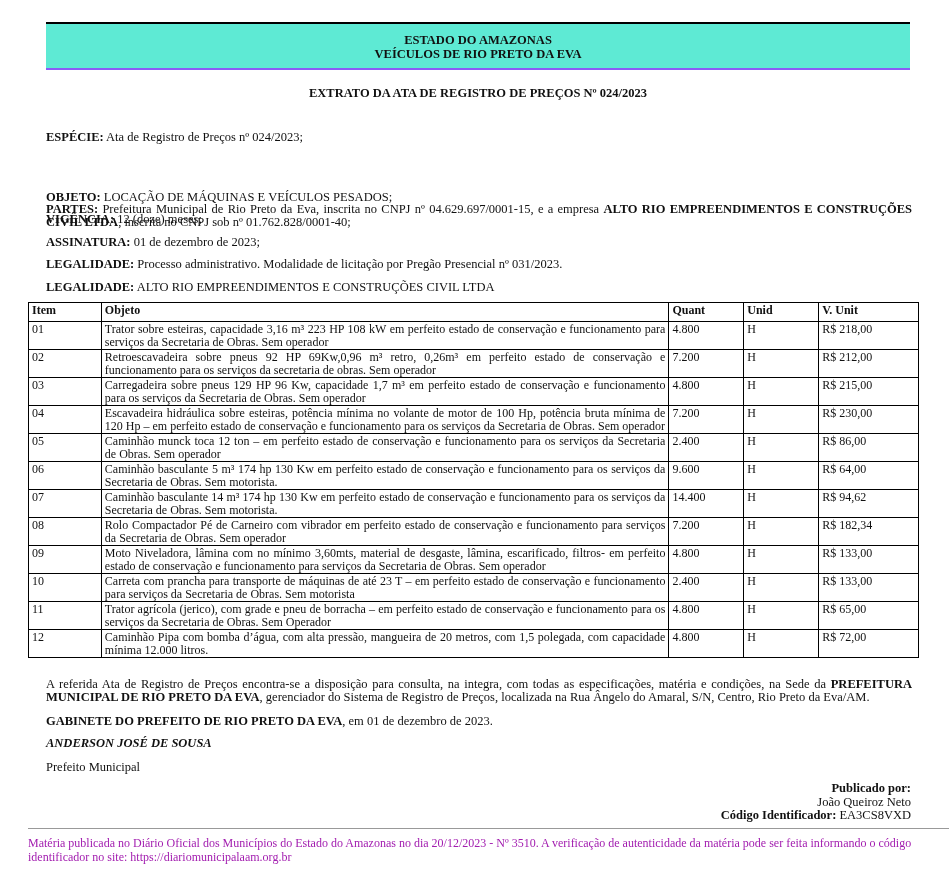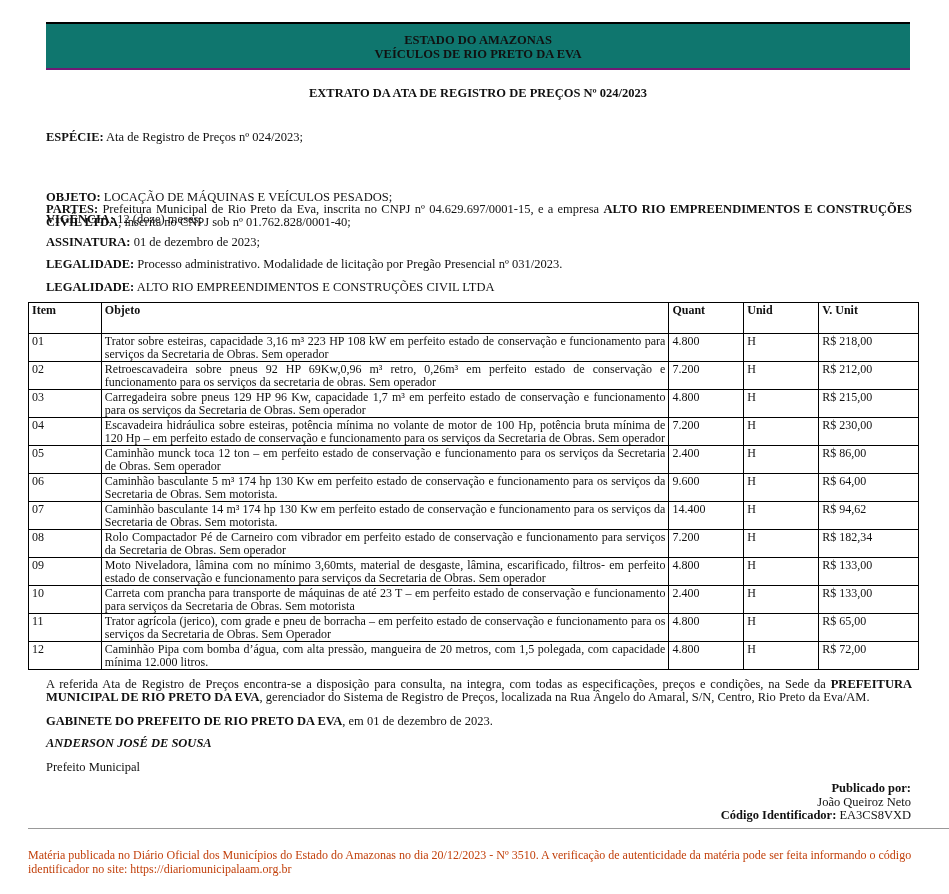--- a/index.html
+++ b/index.html
@@ -3,54 +3,54 @@
 <meta charset="utf-8">
 <style>
   html, body { margin: 0; padding: 0; background: #ffffff; }
   body {
     width: 949px; height: 894px; position: relative; overflow: hidden;
     font-family: "Liberation Serif", "DejaVu Serif", serif;
     color: #111; font-size: 12.5px;
   }
   .band {
     position: absolute; left: 46px; top: 22px; width: 864px; height: 44px;
-    background: #0f766e; border-top: 2px solid #000; border-bottom: 2px solid #701a75;
+    background: #5eead4; border-top: 2px solid #000; border-bottom: 2px solid #8b5cf6;
     text-align: center; font-weight: bold; font-size: 12.5px; line-height: 14px;
     padding-top: 9px; box-sizing: border-box; height: 48px;
   }
   .title-block {
     position: absolute; left: 46px; top: 86px; width: 864px;
     text-align: center; font-weight: bold; font-size: 12.5px; line-height: 14px;
   }
   .field { position: absolute; left: 46px; width: 866px; line-height: 13px; font-size: 12.5px; }
   .field b { font-weight: bold; }
   .justify { text-align: justify; }
   table.items {
     position: absolute; left: 28px; top: 302px; width: 891px;
     border-collapse: collapse; font-size: 12px; line-height: 12.5px;
   }
   table.items th, table.items td {
     border: 1px solid #000; vertical-align: top; padding: 1px 3px 1px 3px;
     text-align: left;
   }
-  table.items th { font-weight: bold; padding-top: 0; padding-bottom: 16px; line-height: 14px; }
+  table.items th { font-weight: bold; padding-top: 0; padding-bottom: 4px; line-height: 14px; }
   table.items td.obj { text-align: justify; }
   .col-item { width: 66px; }
   .col-obj { width: 562px; }
   .col-q { width: 68px; }
   .col-u { width: 68px; }
   .col-v { width: 93px; }
   .pub {
     position: absolute; right: 38px; top: 782px; text-align: right;
     font-size: 12.5px; line-height: 13.5px;
   }
   .sep { position: absolute; left: 28px; top: 828px; width: 921px; height: 0; border-top: 1px solid #999; }
   .footer {
     position: absolute; left: 28px; top: 836px; width: 921px;
-    font-size: 12px; line-height: 14px; color: #c2410c; margin-top: 12px;
+    font-size: 12px; line-height: 14px; color: #a21caf;
   }
 </style>
 </head>
 <body>
 
 <div class="band">
   <div>ESTADO DO AMAZONAS</div>
   <div>VEÍCULOS DE RIO PRETO DA EVA</div>
 </div>
 
@@ -178,21 +178,21 @@
       <td>12</td>
       <td class="obj">Caminhão Pipa com bomba d’água, com alta pressão, mangueira de 20 metros, com 1,5 polegada, com capacidade mínima 12.000 litros.</td>
       <td>4.800</td>
       <td>H</td>
       <td>R$ 72,00</td>
     </tr>
   </tbody>
 </table>
 
 <div class="field justify" style="top:678px;">
-  <span>A referida Ata de Registro de Preços encontra-se a disposição para consulta, na integra, com todas as especificações, preços e condições, na Sede da </span><b>PREFEITURA MUNICIPAL DE RIO PRETO DA EVA</b><span>, gerenciador do Sistema de Registro de Preços, localizada na Rua Ângelo do Amaral, S/N, Centro, Rio Preto da Eva/AM.</span>
+  <span>A referida Ata de Registro de Preços encontra-se a disposição para consulta, na integra, com todas as especificações, matéria e condições, na Sede da </span><b>PREFEITURA MUNICIPAL DE RIO PRETO DA EVA</b><span>, gerenciador do Sistema de Registro de Preços, localizada na Rua Ângelo do Amaral, S/N, Centro, Rio Preto da Eva/AM.</span>
 </div>
 
 <div class="field" style="top:715px;">
   <b>GABINETE DO PREFEITO DE RIO PRETO DA EVA</b><span>, em 01 de dezembro de 2023.</span>
 </div>
 
 <div class="field" style="top:737px;">
   <b><i>ANDERSON JOSÉ DE SOUSA</i></b>
 </div>
 

